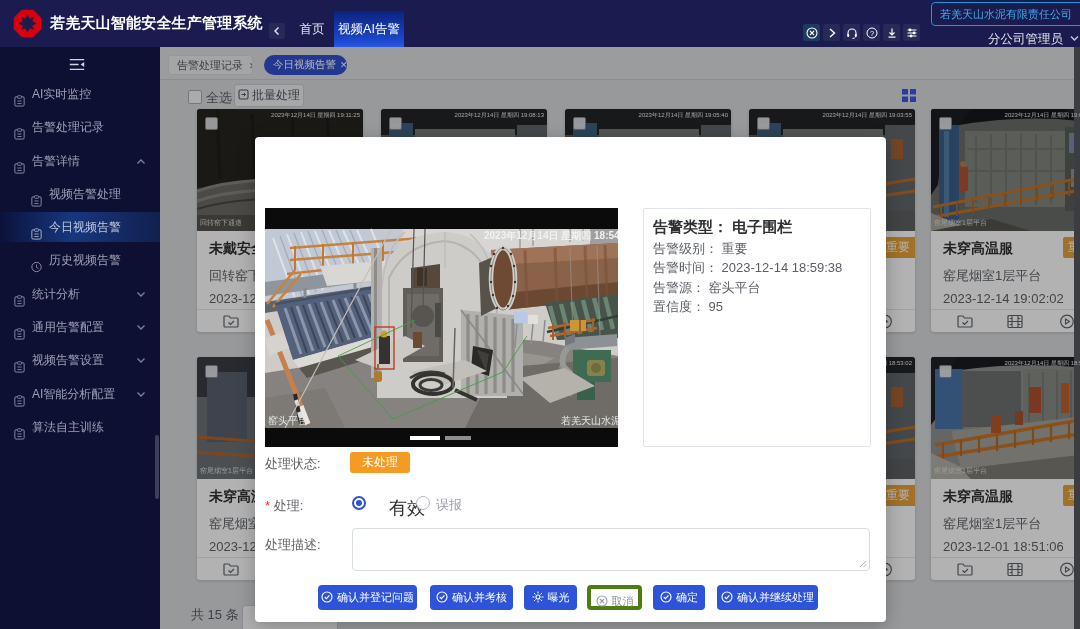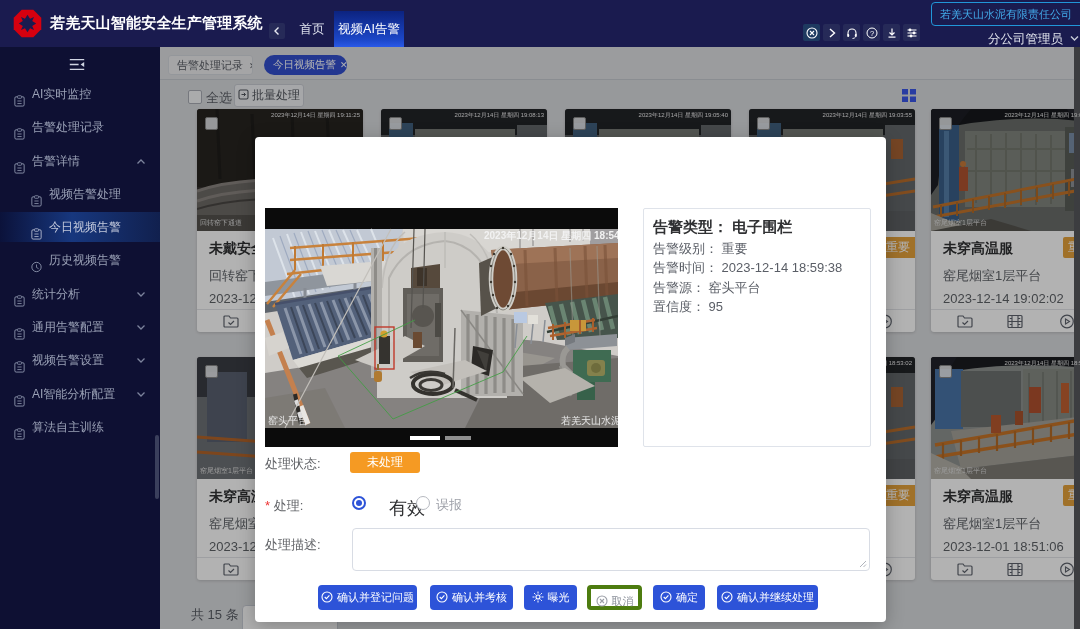--- a/index.html
+++ b/index.html
@@ -68,21 +68,21 @@
 #modal { position:absolute; left:255px; top:137px; width:631px; height:485px; background:#fff; border-radius:4px; box-shadow:0 4px 18px rgba(0,0,0,0.25); z-index:50; }
 #mhead { position:absolute; left:0; top:0; width:631px; height:39px; background:#f7f8fa; border-bottom:1px solid #ecedf1; border-radius:4px 4px 0 0; }
 #mbar { position:absolute; left:11px; top:12px; width:3px; height:15px; background:#2d53d8; }
 #mtitle { position:absolute; left:20px; top:12px; font-size:14px; color:#303133; }
 #mclose { position:absolute; right:12px; top:10px; }
 #photo { position:absolute; left:10px; top:71px; width:353px; height:239px; background:#000; }
 #infobox { position:absolute; left:388px; top:71px; width:228px; height:239px; border:1px solid #dfe3ea; border-radius:2px; }
 #infobox .ib0 { position:absolute; left:9px; top:9px; font-size:15px; font-weight:bold; color:#303133; }
 #infobox .ibl { position:absolute; left:9px; font-size:13px; color:#5a5e66; }
 .mlabel { position:absolute; left:10px; font-size:13px; color:#606266; }
-#sttag { position:absolute; left:95px; top:315px; width:70px; height:21px; background:#f59a23; border-radius:3px; color:#fff; font-size:12px; line-height:21px; text-align:center; }
+#sttag { position:absolute; left:95px; top:315px; width:60px; height:21px; background:#f59a23; border-radius:3px; color:#fff; font-size:12px; line-height:21px; text-align:center; }
 .radio { position:absolute; width:14px; height:14px; border-radius:50%; }
 #rd1 { left:97px; top:359px; background:#fff; border:2px solid #2d53d8; }
 #rd1::after { content:""; position:absolute; left:2px; top:2px; width:6px; height:6px; border-radius:50%; background:#2d53d8; }
 #rd2 { left:161px; top:359px; background:#fff; border:1px solid #b6b9c0; }
 #rdl1 { position:absolute; left:134px; top:359px; font-size:18px; color:#303133; }
 #rdl2 { position:absolute; left:181px; top:359px; font-size:13px; color:#9da0a8; }
 #descbox { position:absolute; left:97px; top:391px; width:518px; height:43px; border:1px solid #d8dce4; border-radius:4px; }
 #resz { position:absolute; right:2px; bottom:2px; width:8px; height:8px; }
 .mbtn { position:absolute; top:448px; height:25px; background:#2d53d8; border-radius:4px; color:#fff; font-size:11px; line-height:25px; text-align:center; white-space:nowrap; }
 .mbtn.plain { background:#fff; border:4px solid #4d7c0f; color:#8a8f99; }

